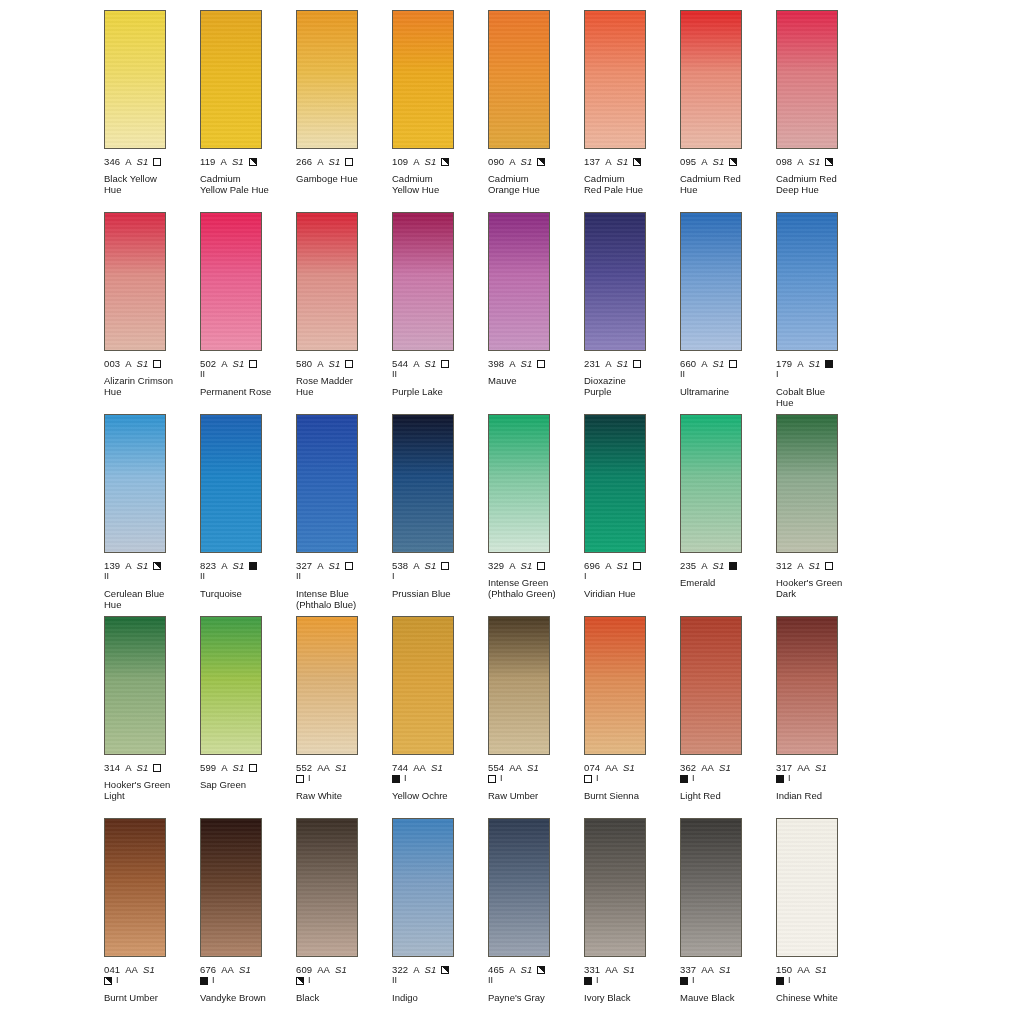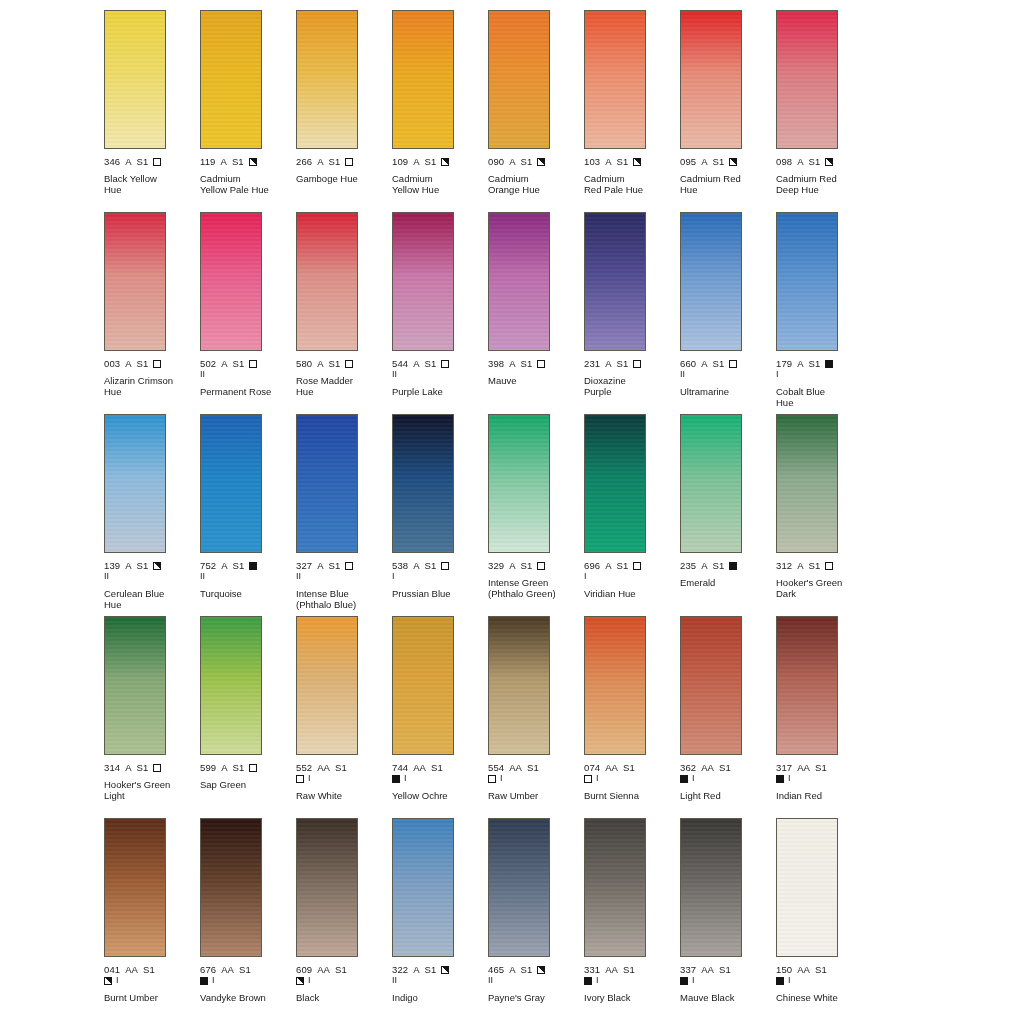--- a/index.html
+++ b/index.html
@@ -72,21 +72,21 @@
     align-items: center;
     gap: 5px;
   }
   .meta-line2 {
     display: flex;
     align-items: center;
     gap: 4px;
     height: 11px;
   }
   .code { font-size: 9.5px; }
-  .series { font-size: 9.5px; }
+  .series { font-size: 9.5px; font-style: italic; }
   .perm { font-size: 9.5px; }
 
   .opacity-box {
     display: inline-block;
     width: 8px;
     height: 8px;
     border: 1px solid #141414;
     box-sizing: border-box;
     position: relative;
     background: #ffffff;
@@ -186,21 +186,21 @@
           </div>
           <div class="meta-line2 empty"></div>
         </div>
         <div class="pname">Cadmium
 Orange Hue</div>
       </div>
       <div class="swatch-cell">
         <div class="swatch-chip" style="border-color: rgb(93, 90, 78); background: linear-gradient(rgb(234, 84, 48) 0%, rgb(236, 141, 108) 45%, rgb(237, 183, 160) 100%);"></div>
         <div class="meta">
           <div class="meta-line1">
-            <span class="code">103</span>
+            <span class="code">137</span>
             <span class="perm">A</span>
             <span class="series">S1</span>
             <span class="opacity-box half"></span>
           </div>
           <div class="meta-line2 empty"></div>
         </div>
         <div class="pname">Cadmium
 Red Pale Hue</div>
       </div>
       <div class="swatch-cell">
@@ -360,21 +360,21 @@
             <span class="transparency">II</span>
           </div>
         </div>
         <div class="pname">Cerulean Blue
 Hue</div>
       </div>
       <div class="swatch-cell">
         <div class="swatch-chip" style="border-color: rgb(93, 90, 78); background: linear-gradient(rgb(29, 98, 179) 0%, rgb(31, 132, 198) 45%, rgb(46, 146, 205) 100%);"></div>
         <div class="meta">
           <div class="meta-line1">
-            <span class="code">752</span>
+            <span class="code">823</span>
             <span class="perm">A</span>
             <span class="series">S1</span>
             <span class="opacity-box filled"></span>
           </div>
           <div class="meta-line2">
             <span class="transparency">II</span>
           </div>
         </div>
         <div class="pname">Turquoise</div>
       </div>

